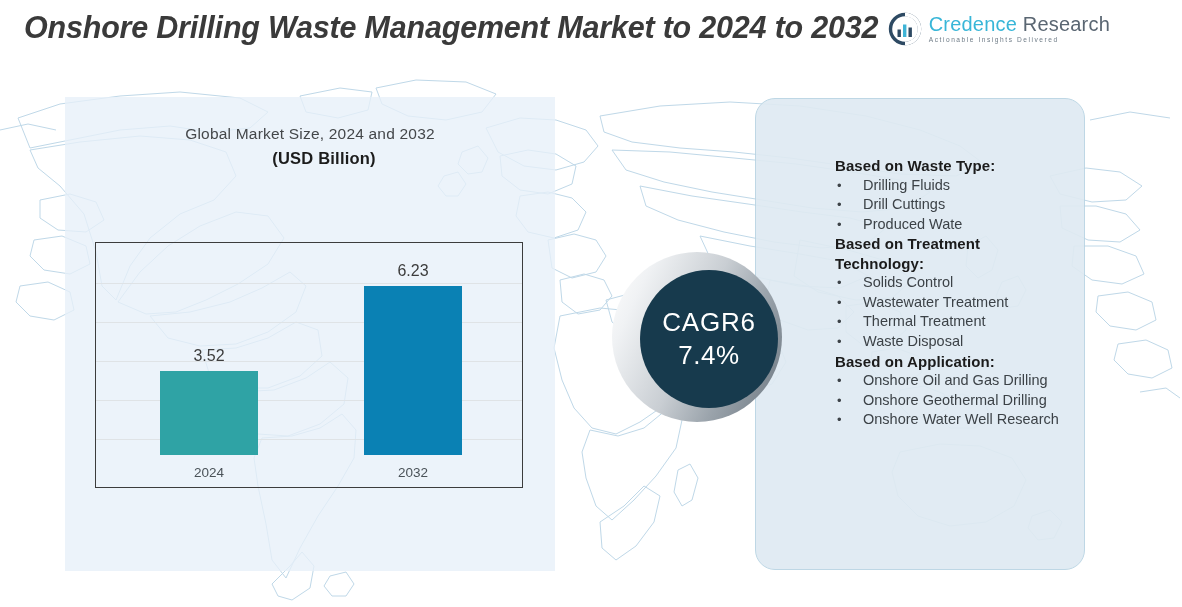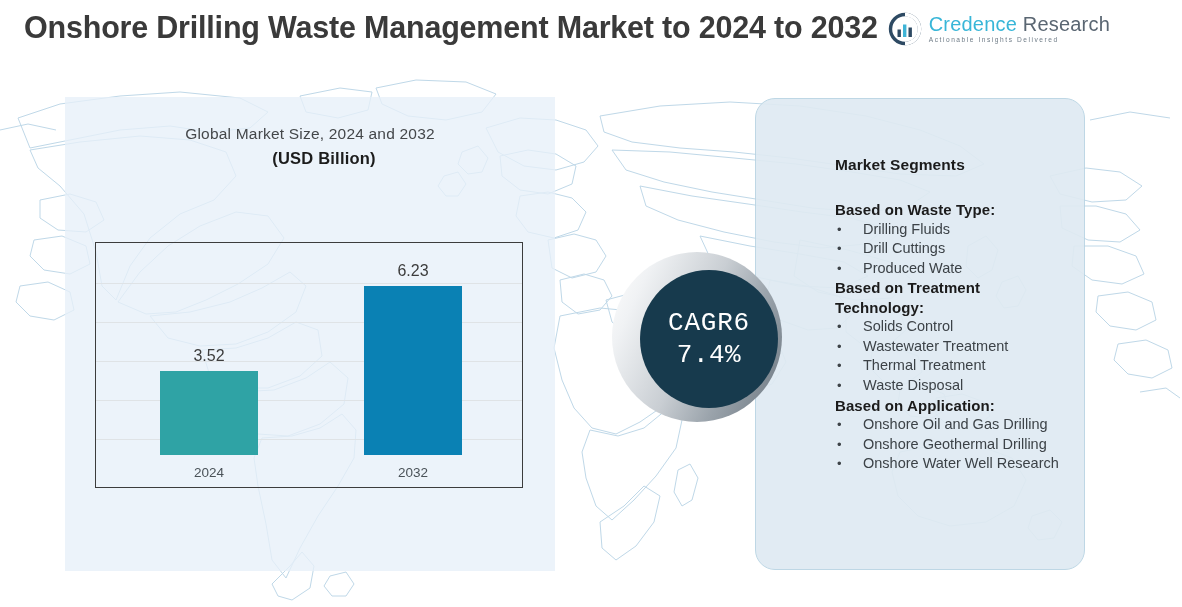--- a/index.html
+++ b/index.html
@@ -36,20 +36,21 @@
 
   
   #title {
     position: absolute;
     left: 24px; top: 6px;
     width: 860px;
     z-index: 6;
     font-size: 30.5px;
     line-height: 42px;
     font-weight: bold;
+    font-style: italic;
     color: #3a3a3a;
     letter-spacing: -0.2px;
   }
 
   
   #logo {
     position: absolute;
     right: 72px; top: 12px;
     z-index: 6;
     display: flex;
@@ -154,21 +155,20 @@
     left: 28px; top: 18px;
     width: 138px; height: 138px;
     border-radius: 50%;
     background: #173a4d;
     display: flex;
     flex-direction: column;
     align-items: center;
     justify-content: center;
     color: #ffffff;
     gap: 2px;
-    font-family: Liberation Mono, monospace;
   }
   #cagr-line1 { font-size: 26px; letter-spacing: .8px; }
   #cagr-line2 { font-size: 26px; letter-spacing: .5px; }
 
   
   #segments-panel {
     position: absolute;
     left: 755px; top: 98px;
     width: 330px; height: 472px;
     background: #dfeaf2;
@@ -334,21 +334,20 @@
   <div id="cagr-wrap">
     <div id="cagr-ring"></div>
     <div id="cagr-circle">
       <div id="cagr-line1">CAGR6</div>
       <div id="cagr-line2">7.4%</div>
     </div>
   </div>
 
   <div id="segments-panel"></div>
   <div id="segments-content">
-    <div id="segments-heading">Market Segments</div>
 
     <div class="seg-group">
       <div class="seg-group-title">Based on Waste Type:</div>
       <ul class="seg-list">
         <li class="seg-item"><span class="bullet">•</span><span>Drilling Fluids</span></li>
         <li class="seg-item"><span class="bullet">•</span><span>Drill Cuttings</span></li>
         <li class="seg-item"><span class="bullet">•</span><span>Produced Wate</span></li>
       </ul>
     </div>
 

